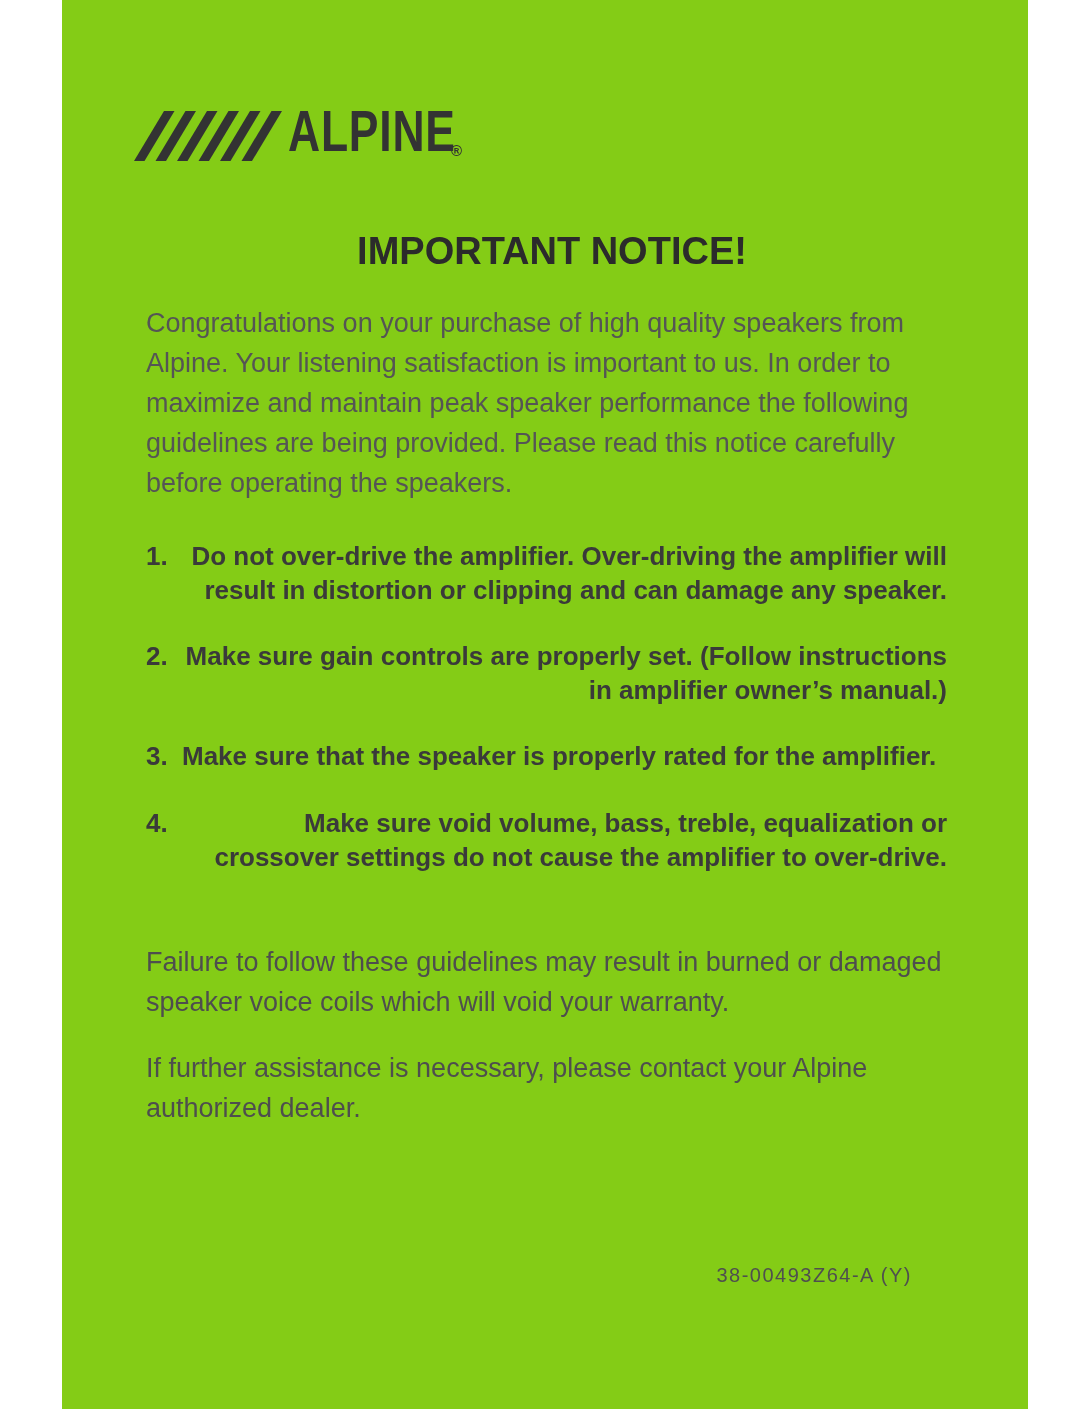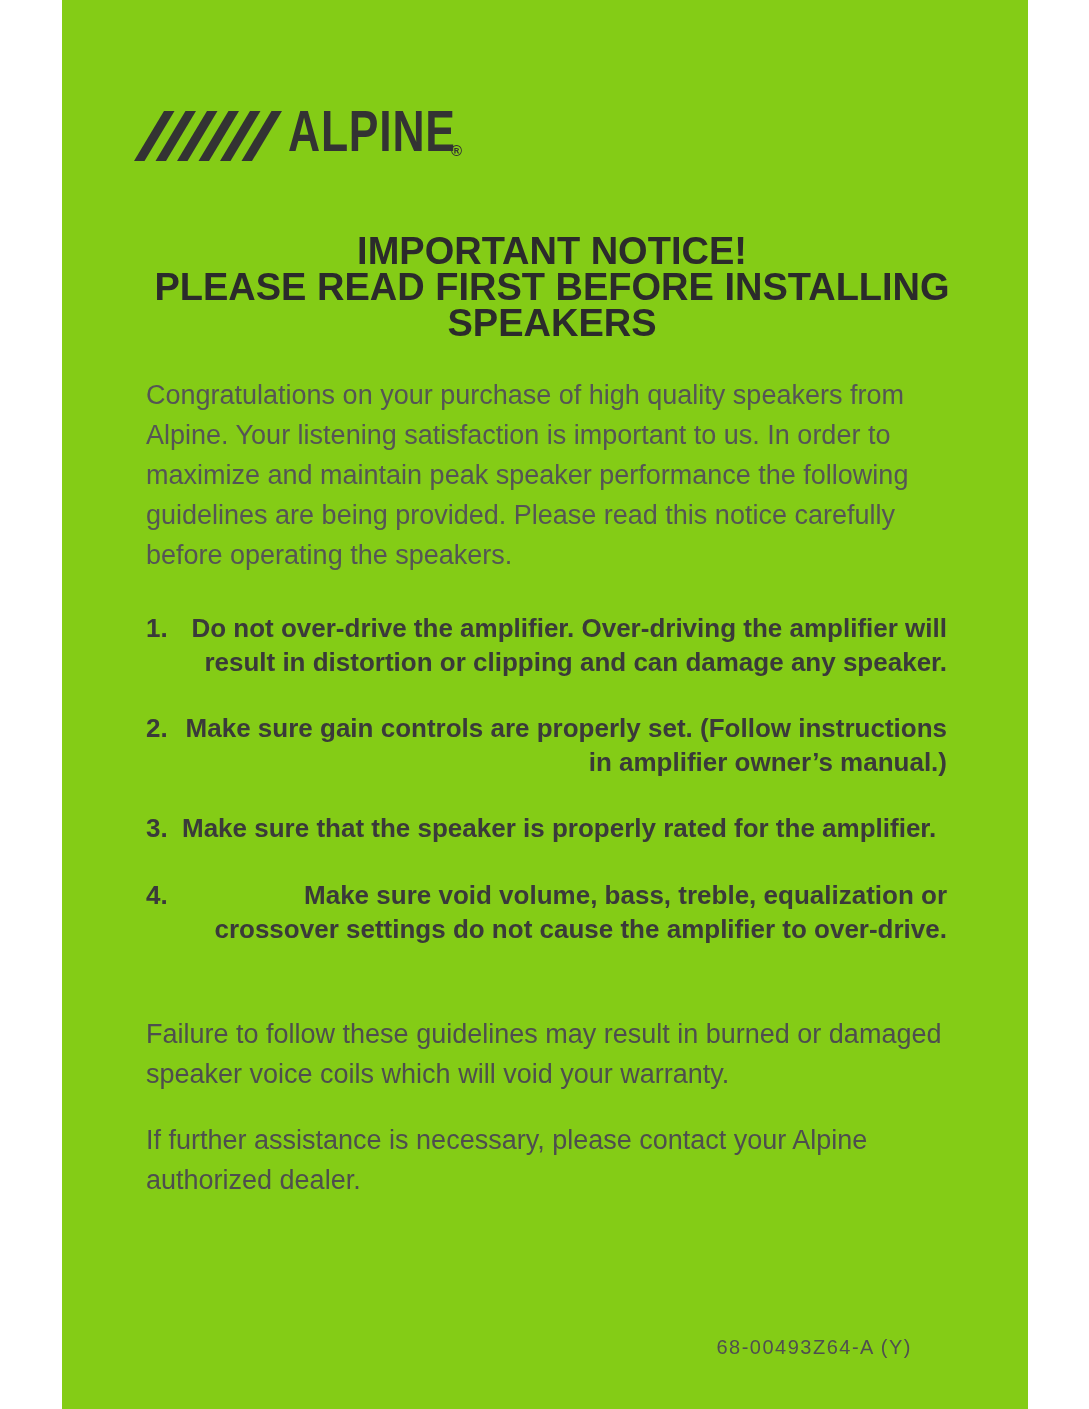--- a/index.html
+++ b/index.html
@@ -103,21 +103,20 @@
         <path d="M86,58 L116,8 L126.5,8 L96.5,58 Z"></path>
         <path d="M107.5,58 L137.5,8 L148,8 L118,58 Z"></path>
       </g>
     </svg>
     <span class="brand">ALPINE</span>
     <span class="registered">®</span>
   </div>
 
   <div class="headings">
     <div>IMPORTANT NOTICE!</div>
-    <div>PLEASE READ FIRST BEFORE INSTALLING SPEAKERS</div>
   </div>
 
   <p class="para intro">Congratulations on your purchase of high quality speakers from Alpine. Your listening satisfaction is important to us. In order to maximize and maintain peak speaker performance the following guidelines are being provided. Please read this notice carefully before operating the speakers.</p>
 
   <div class="guide-item g1">
     <span class="num">1.</span>
     <span class="txt">Do not over-drive the amplifier. Over-driving the amplifier will result in distortion or clipping and can damage any speaker.</span>
   </div>
 
   <div class="guide-item g2">
@@ -132,15 +131,15 @@
 
   <div class="guide-item g4">
     <span class="num">4.</span>
     <span class="txt">Make sure void volume, bass, treble, equalization or crossover settings do not cause the amplifier to over-drive.</span>
   </div>
 
   <p class="para warning">Failure to follow these guidelines may result in burned or damaged speaker voice coils which will void your warranty.</p>
 
   <p class="para assistance">If further assistance is necessary, please contact your Alpine authorized dealer.</p>
 
-  <div class="part-number">68-00493Z64-A (Y)</div>
+  <div class="part-number">38-00493Z64-A (Y)</div>
 
 </div>
 
 </body></html>

